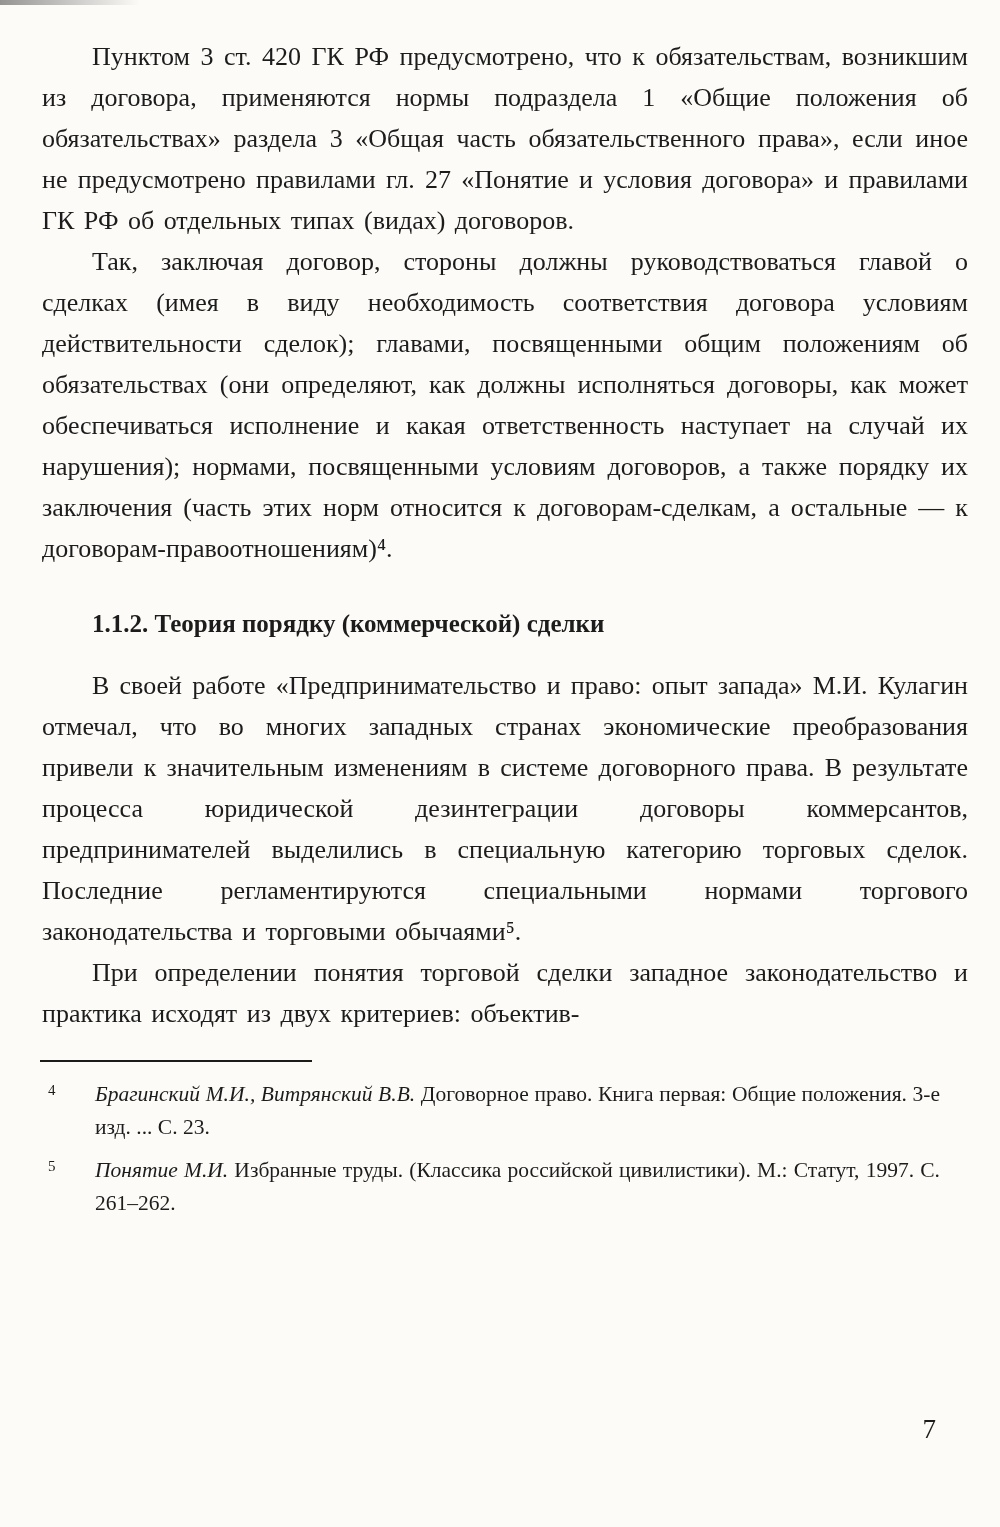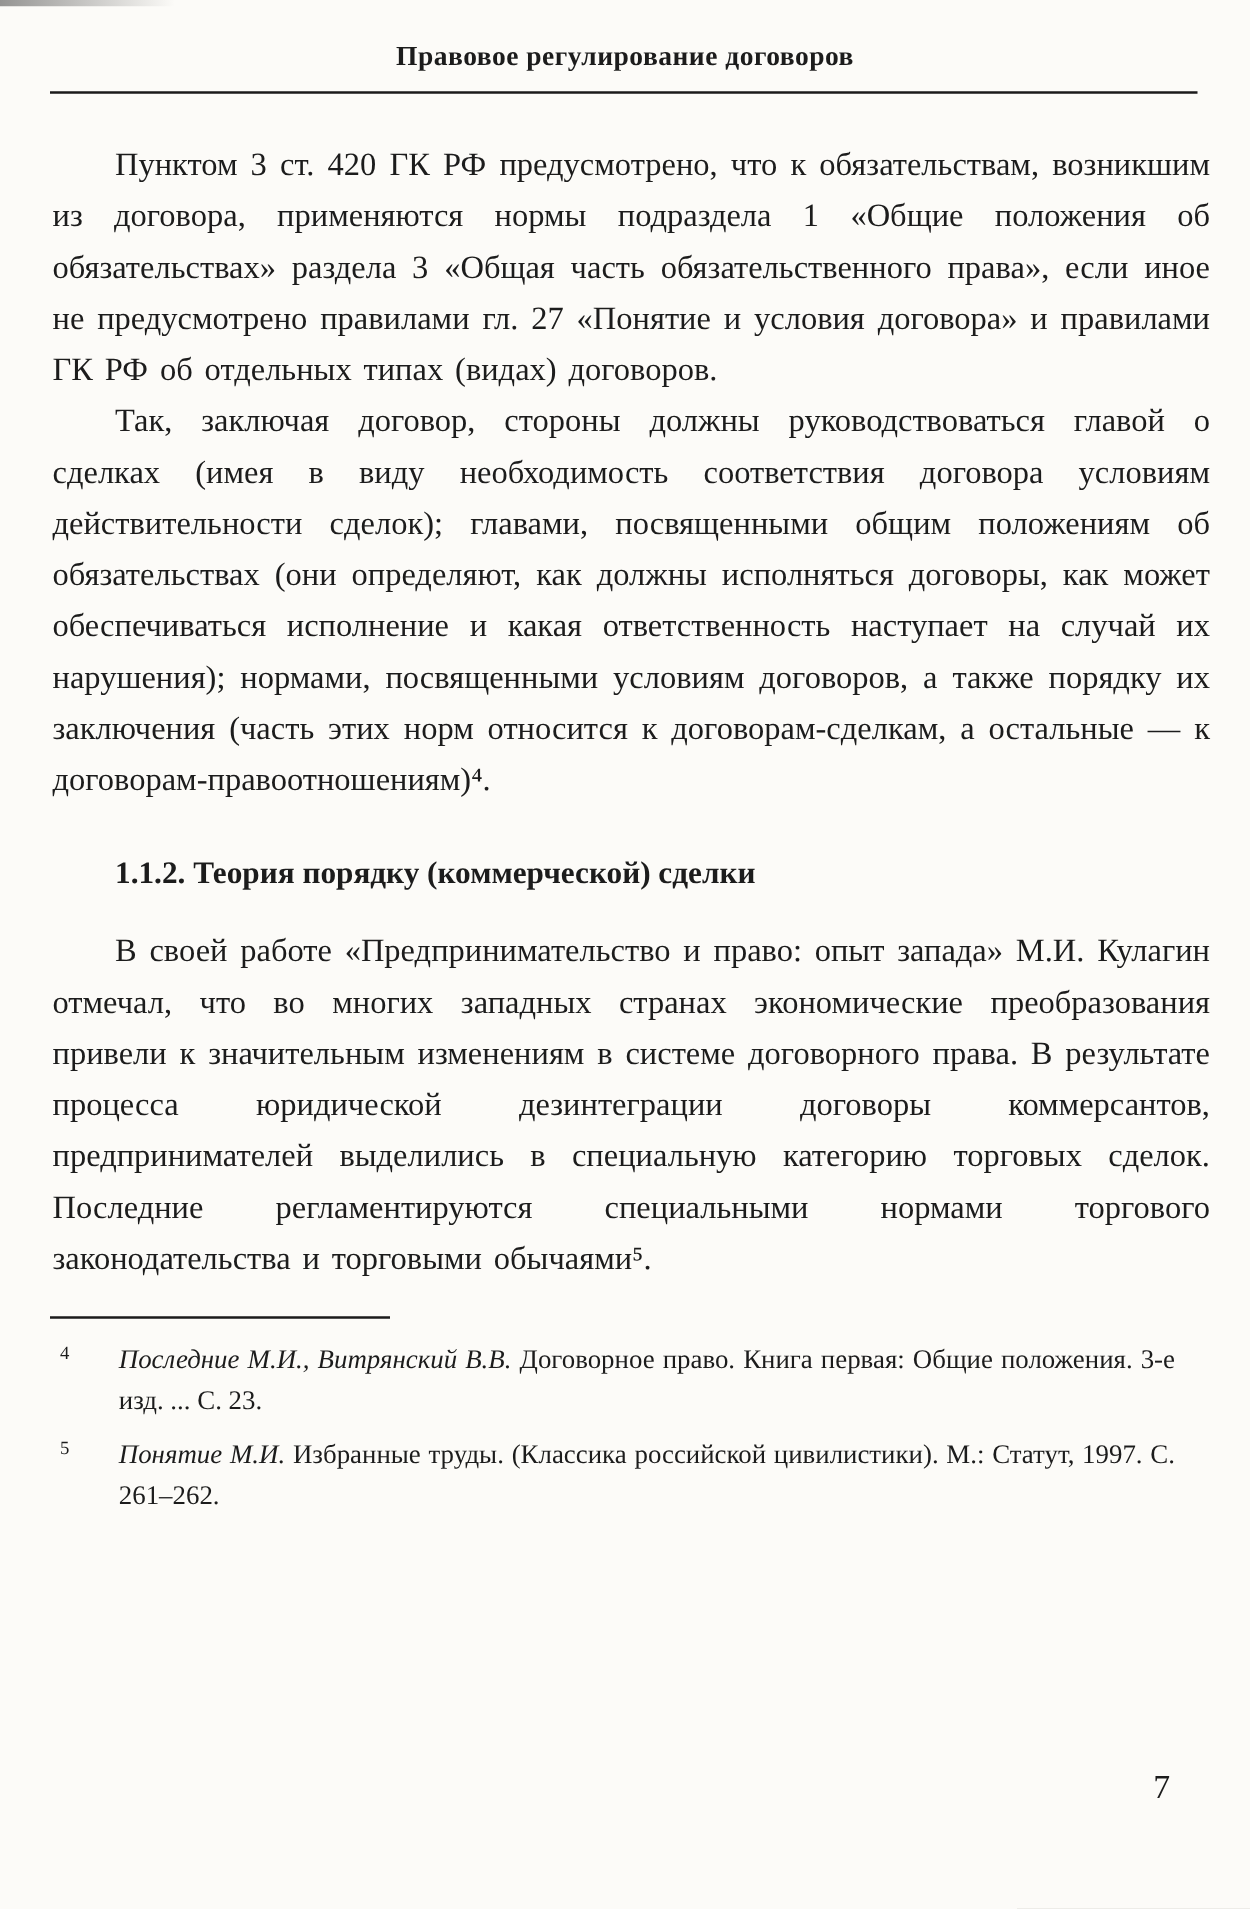--- a/index.html
+++ b/index.html
@@ -82,39 +82,36 @@
     right: 64px;
     top: 1414px;
     font-size: 27px;
   }
 </style>
 </head>
 <body>
 
 <div class="page">
 
-  <header>
-    <div class="running-head">Правовое регулирование договоров</div>
-    <div class="head-rule"></div>
-  </header>
 
   <main class="body-text">
     <p class="para">Пунктом 3 ст. 420 ГК РФ предусмотрено, что к обязательствам, возникшим из договора, применяются нормы подраздела 1 «Общие положения об обязательствах» раздела 3 «Общая часть обязательственного права», если иное не предусмотрено правилами гл. 27 «Понятие и условия договора» и правилами ГК РФ об отдельных типах (видах) договоров.</p>
     <p class="para">Так, заключая договор, стороны должны руководствоваться главой о сделках (имея в виду необходимость соответствия договора условиям действительности сделок); главами, посвященными общим положениям об обязательствах (они определяют, как должны исполняться договоры, как может обеспечиваться исполнение и какая ответственность наступает на случай их нарушения); нормами, посвященными условиям договоров, а также порядку их заключения (часть этих норм относится к договорам-сделкам, а остальные — к договорам-правоотношениям)⁴.</p>
 
     <h2 class="section-heading">1.1.2. Теория порядку (коммерческой) сделки</h2>
 
     <p class="para">В своей работе «Предпринимательство и право: опыт запада» М.И. Кулагин отмечал, что во многих западных странах экономические преобразования привели к значительным изменениям в системе договорного права. В результате процесса юридической дезинтеграции договоры коммерсантов, предпринимателей выделились в специальную категорию торговых сделок. Последние регламентируются специальными нормами торгового законодательства и торговыми обычаями⁵.</p>
+    <p class="para">При определении понятия торговой сделки западное законодательство и практика исходят из двух критериев: объектив-</p>
   </main>
 
   <section class="footnotes">
     <div class="fn-rule"></div>
 
     <div class="footnote">
-      <span class="fn-marker">4</span><span class="fn-author">Последние М.И., Витрянский В.В.</span><span class="fn-text"> Договорное право. Книга первая: Общие положения. 3-е изд. ... С. 23.</span>
+      <span class="fn-marker">4</span><span class="fn-author">Брагинский М.И., Витрянский В.В.</span><span class="fn-text"> Договорное право. Книга первая: Общие положения. 3-е изд. ... С. 23.</span>
     </div>
 
     <div class="footnote">
       <span class="fn-marker">5</span><span class="fn-author">Понятие М.И.</span><span class="fn-text"> Избранные труды. (Классика российской цивилистики). М.: Статут, 1997. С. 261–262.</span>
     </div>
   </section>
 
   <div class="page-number">7</div>
 
 </div>

